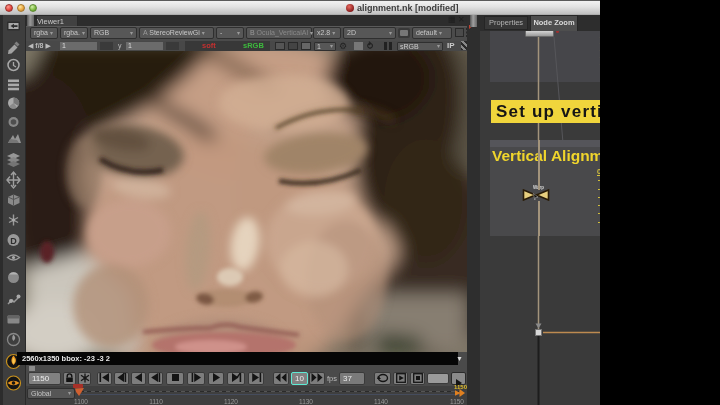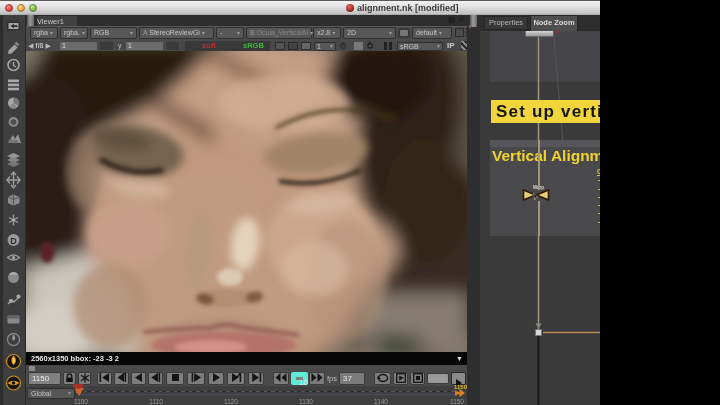--- a/index.html
+++ b/index.html
@@ -177,21 +177,21 @@
 <ellipse cx="179" cy="248" rx="9" ry="5.5" fill="#7a5742" transform="rotate(12 179 248)"></ellipse>
 <ellipse cx="228" cy="246" rx="9" ry="5.5" fill="#7f5c44" transform="rotate(-10 228 246)"></ellipse>
 <ellipse cx="204" cy="226" rx="13" ry="9" fill="#dcc9b4"></ellipse>
 <path d="M117 281 Q160 277 184 277 Q199 271 214 276 Q250 281 273 284" stroke="#8e5450" stroke-width="3.5" fill="none"></path>
 <ellipse cx="198" cy="294" rx="72" ry="13" fill="#b4736c"></ellipse>
 <ellipse cx="185" cy="296" rx="36" ry="7" fill="#cf918a"></ellipse>
 <ellipse cx="21" cy="201" rx="7" ry="11" fill="#5a2326"></ellipse>
 </g>
 </svg>
 
-<div class="a" style="left:26px;top:352px;width:441px;height:13px;background:#060606;color:#e8e8e8;font-size:7.5px;font-weight:bold;line-height:13px"><span style="margin-left:5px">2560x1350 bbox: -23 -3 2</span></div>
+<div class="a" style="left:17px;top:352px;width:441px;height:13px;background:#060606;color:#e8e8e8;font-size:7.5px;font-weight:bold;line-height:13px"><span style="margin-left:5px">2560x1350 bbox: -23 -3 2</span></div>
 <div class="a" style="left:456px;top:355px;color:#ddd;font-size:7px">▼</div>
 <div class="a" style="left:29px;top:366px;width:6px;height:5px;background:#8a8a8a"></div>
 
 <div class="a" style="left:28px;top:372px;width:33px;height:13px;background:#818181;border:1px solid #3a3a3a;border-radius:2px;color:#ececec;font-size:8px;line-height:11px;padding-left:3px">1150</div>
 <div class="tb" style="left:63px;width:13px"><svg width="9" height="10" viewBox="0 0 9 10">
         <path d="M2.2 4.5v-1.3a2.3 2.3 0 0 1 4.6 0v1.3" stroke="#111" stroke-width="1.4" fill="none"></path>
         <rect x="1.2" y="4.5" width="6.6" height="4.5" rx="0.5" fill="#111"></rect>
       </svg></div>
 <div class="tb" style="left:78px;width:13px"><svg width="10" height="10" viewBox="0 0 10 10">
         <g stroke="#161616" stroke-width="1.3">
@@ -231,21 +231,21 @@
         <rect x="8.6" y="0" width="1.6" height="9"></rect>
       </svg></div>
 <div class="tb" style="left:248px;width:16px"><svg width="11" height="9" viewBox="0 0 11 9" fill="#141414">
         <path d="M1.2 0L8 4.5L1.2 9z"></path>
         <rect x="8.6" y="0" width="1.6" height="9"></rect>
       </svg></div>
 <div class="tb" style="left:273px;width:16px"><svg width="12" height="9" viewBox="0 0 12 9" fill="#141414">
         <path d="M5.5 0L0.5 4.5L5.5 9z"></path>
         <path d="M11.5 0L6.5 4.5L11.5 9z"></path>
       </svg></div>
-<div class="a" style="left:291px;top:372px;width:17px;height:13px;background:#818181;border:5px solid #5eead4;border-radius:2px;color:#ececec;font-size:8px;line-height:11px;padding-left:3px">10</div>
+<div class="a" style="left:291px;top:372px;width:17px;height:13px;background:#818181;border:1px solid #5eead4;border-radius:2px;color:#ececec;font-size:8px;line-height:11px;padding-left:3px">10</div>
 <div class="tb" style="left:309px;width:16px"><svg width="12" height="9" viewBox="0 0 12 9" fill="#141414">
         <path d="M0.5 0L5.5 4.5L0.5 9z"></path>
         <path d="M6.5 0L11.5 4.5L6.5 9z"></path>
       </svg></div>
 <div class="a" style="left:327px;top:374px;color:#bbb;font-size:7.5px">fps</div>
 <div class="a" style="left:339px;top:372px;width:26px;height:13px;background:#7a7a7a;border:1px solid #3a3a3a;border-radius:2px;color:#e8e8e8;font-size:8px;line-height:11px;padding-left:3px">37</div>
 <div class="tb" style="left:374px;width:17px"><svg width="12" height="10" viewBox="0 0 12 10">
         <ellipse cx="6" cy="5" rx="4.5" ry="3.5" fill="none" stroke="#141414" stroke-width="1.4"></ellipse>
         <path d="M1 2.5l3 3.5-4 0z" fill="#141414"></path>
       </svg></div>

